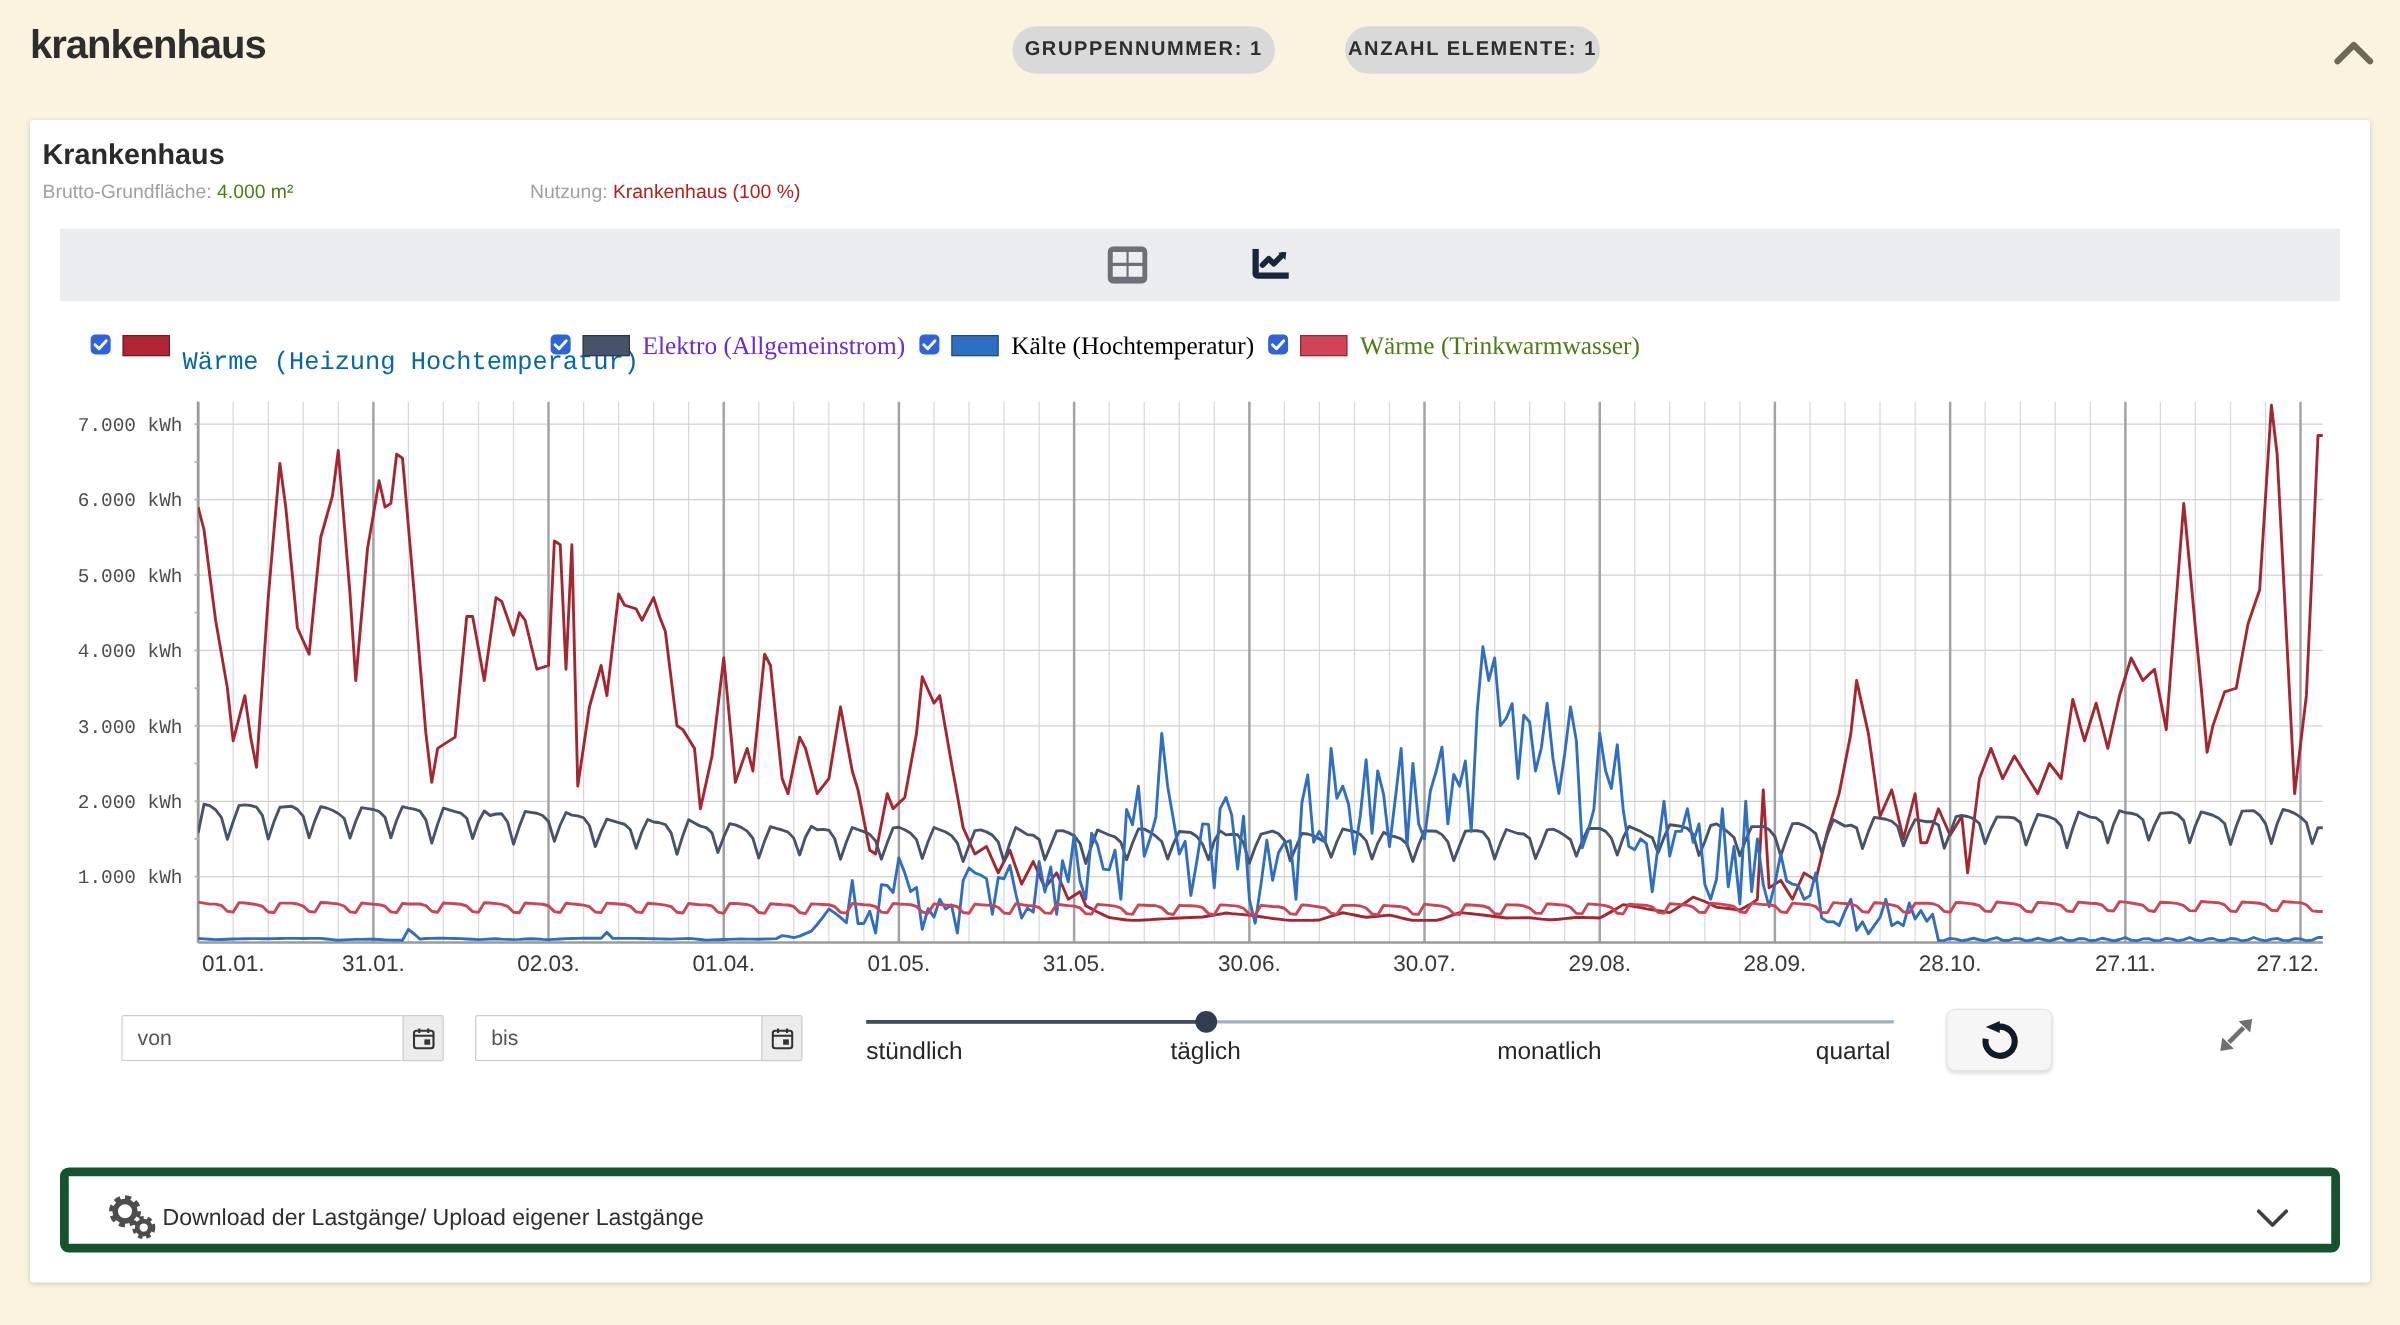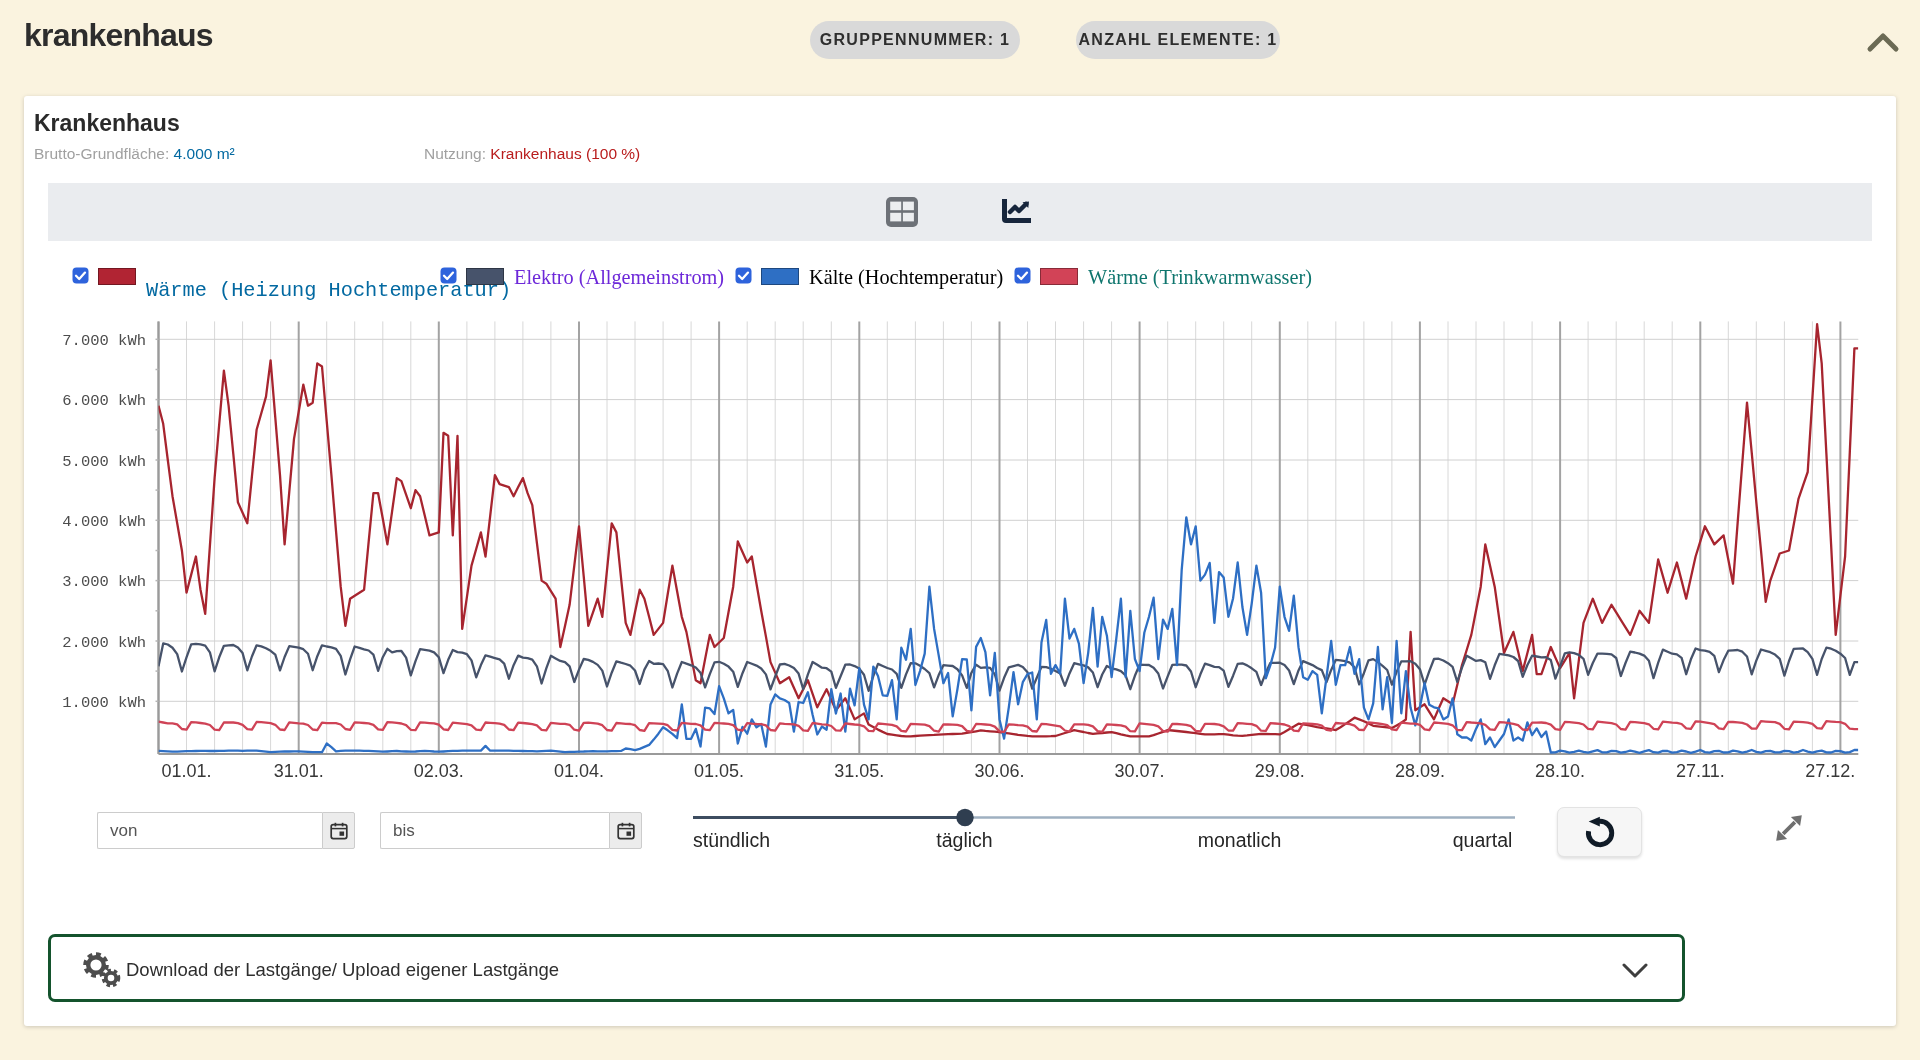--- a/index.html
+++ b/index.html
@@ -11,21 +11,21 @@
 <div class="abs" style="left:24px;top:17px;font-size:32px;font-weight:bold;color:#2d2d2d;letter-spacing:-0.8px">krankenhaus</div>
 <div class="pill" style="left:810px;width:210px">GRUPPENNUMMER:&nbsp;1</div>
 <div class="pill" style="left:1076px;width:204px">ANZAHL ELEMENTE:&nbsp;1</div>
 <svg width="34" height="26" viewBox="0 0 34 26" style="position:absolute;left:1866px;top:29px">
     <path d="M4 20 L17 7 L30 20" fill="none" stroke="#6b6a54" stroke-width="5" stroke-linecap="round" stroke-linejoin="round"></path>
   </svg>
 
 <div class="abs" style="left:24px;top:96px;width:1872px;height:930px;background:#fff;border-radius:3px;box-shadow:0 1px 4px rgba(0,0,0,.18)">
 
   <div class="abs" style="left:10px;top:14px;font-size:23px;font-weight:bold;color:#2a2a2a">Krankenhaus</div>
-  <div class="abs" style="left:10px;top:49px;font-size:15.5px;color:#a0a0a0">Brutto-Grundfläche: <span style="color:#0369a1">4.000 m²</span></div>
+  <div class="abs" style="left:10px;top:49px;font-size:15.5px;color:#a0a0a0">Brutto-Grundfläche: <span style="color:#4d7c0f">4.000 m²</span></div>
   <div class="abs" style="left:400px;top:49px;font-size:15.5px;color:#a0a0a0">Nutzung: <span style="color:#b91c1c">Krankenhaus (100 %)</span></div>
 
   <div class="abs" style="left:24px;top:87px;width:1824px;height:58px;background:#eaecef"></div>
   <svg width="32" height="30" viewBox="0 0 32 30" style="position:absolute;left:862px;top:101px">
       <rect x="0" y="0" width="32" height="30" rx="5" fill="#6d7177"></rect>
       <rect x="4.2" y="4.6" width="11" height="8.6" fill="#eceef0"></rect>
       <rect x="16.9" y="4.6" width="11" height="8.6" fill="#eceef0"></rect>
       <rect x="4.2" y="15.8" width="11" height="8.6" fill="#eceef0"></rect>
       <rect x="16.9" y="15.8" width="11" height="8.6" fill="#eceef0"></rect>
     </svg>
@@ -51,21 +51,21 @@
         <rect x="0.5" y="0.5" width="16" height="16" rx="4" fill="#2e63dc"></rect>
         <path d="M4 8.8 L7.2 12 L13 5.6" fill="none" stroke="#fff" stroke-width="2.3" stroke-linecap="round" stroke-linejoin="round"></path>
       </svg></div>
 <div style="position:absolute;left:737px;top:171.5px;width:38px;height:17px;background:#2e6fc4;border:1px solid rgba(0,0,0,.35);box-sizing:border-box"></div>
 <div style="position:absolute;left:785px;top:169.5px;font-family:'Liberation Serif',serif;font-size:20.3px;color:#000000;white-space:nowrap">Kälte (Hochtemperatur)</div>
     <div style="position:absolute;left:990px;top:171px"><svg width="17" height="17" viewBox="0 0 17 17">
         <rect x="0.5" y="0.5" width="16" height="16" rx="4" fill="#2e63dc"></rect>
         <path d="M4 8.8 L7.2 12 L13 5.6" fill="none" stroke="#fff" stroke-width="2.3" stroke-linecap="round" stroke-linejoin="round"></path>
       </svg></div>
 <div style="position:absolute;left:1016px;top:171.5px;width:38px;height:17px;background:#d24357;border:1px solid rgba(0,0,0,.35);box-sizing:border-box"></div>
-<div style="position:absolute;left:1064px;top:169.5px;font-family:'Liberation Serif',serif;font-size:20.3px;color:#0f766e;white-space:nowrap">Wärme (Trinkwarmwasser)</div>
+<div style="position:absolute;left:1064px;top:169.5px;font-family:'Liberation Serif',serif;font-size:20.3px;color:#4d7c0f;white-space:nowrap">Wärme (Trinkwarmwasser)</div>
 
   <svg width="1872" height="500" viewBox="0 0 1872 500" style="position:absolute;left:0;top:200px">
 <line x1="162.5" y1="25.399999999999977" x2="162.5" y2="458.0" stroke="#d8d8d8" stroke-width="1"></line>
       <line x1="190.6" y1="25.399999999999977" x2="190.6" y2="458.0" stroke="#d8d8d8" stroke-width="1"></line>
       <line x1="218.6" y1="25.399999999999977" x2="218.6" y2="458.0" stroke="#d8d8d8" stroke-width="1"></line>
       <line x1="246.6" y1="25.399999999999977" x2="246.6" y2="458.0" stroke="#d8d8d8" stroke-width="1"></line>
       <line x1="302.7" y1="25.399999999999977" x2="302.7" y2="458.0" stroke="#d8d8d8" stroke-width="1"></line>
       <line x1="330.7" y1="25.399999999999977" x2="330.7" y2="458.0" stroke="#d8d8d8" stroke-width="1"></line>
       <line x1="358.8" y1="25.399999999999977" x2="358.8" y2="458.0" stroke="#d8d8d8" stroke-width="1"></line>
       <line x1="386.8" y1="25.399999999999977" x2="386.8" y2="458.0" stroke="#d8d8d8" stroke-width="1"></line>
@@ -215,21 +215,21 @@
       </svg>
     </div>
   <div class="abs" style="left:1749px;top:716px"><svg width="32" height="32" viewBox="0 0 30 30">
         <g fill="#6f6f6f">
           <line x1="9.5" y1="20.5" x2="20.5" y2="9.5" stroke="#6f6f6f" stroke-width="3.5"></line>
           <polygon points="27,3 16.8,4.6 25.4,13.2"></polygon>
           <polygon points="3,27 13.2,25.4 4.6,16.8"></polygon>
         </g>
       </svg></div>
 
-  <div class="abs" style="left:24px;top:838px;width:1637px;height:68px;border:3px solid #14532d;border-radius:7px;box-sizing:border-box">
+  <div class="abs" style="left:24px;top:838px;width:1824px;height:68px;border:7px solid #14532d;border-radius:7px;box-sizing:border-box">
     <div class="abs" style="left:30px;top:14px"><svg width="40" height="40" viewBox="0 0 40 40">
 <g fill="none" stroke="#4d4d4d">
             <circle cx="15" cy="14" r="10" stroke-width="5.6" stroke-dasharray="4.4 3.4"></circle>
             <circle cx="15" cy="14" r="7.8" stroke-width="4.4"></circle>
             <circle cx="30" cy="27" r="7" stroke-width="4.6" stroke-dasharray="3.2 2.7"></circle>
             <circle cx="30" cy="27" r="5.2" stroke-width="3.8"></circle>
           </g>
         </svg></div>
     <div class="abs" style="left:75px;top:22px;font-size:18.5px;color:#2e2e2e">Download der Lastgänge/ Upload eigener Lastgänge</div>
     <svg width="26" height="16" viewBox="0 0 26 16" style="position:absolute;right:34px;top:26px">

